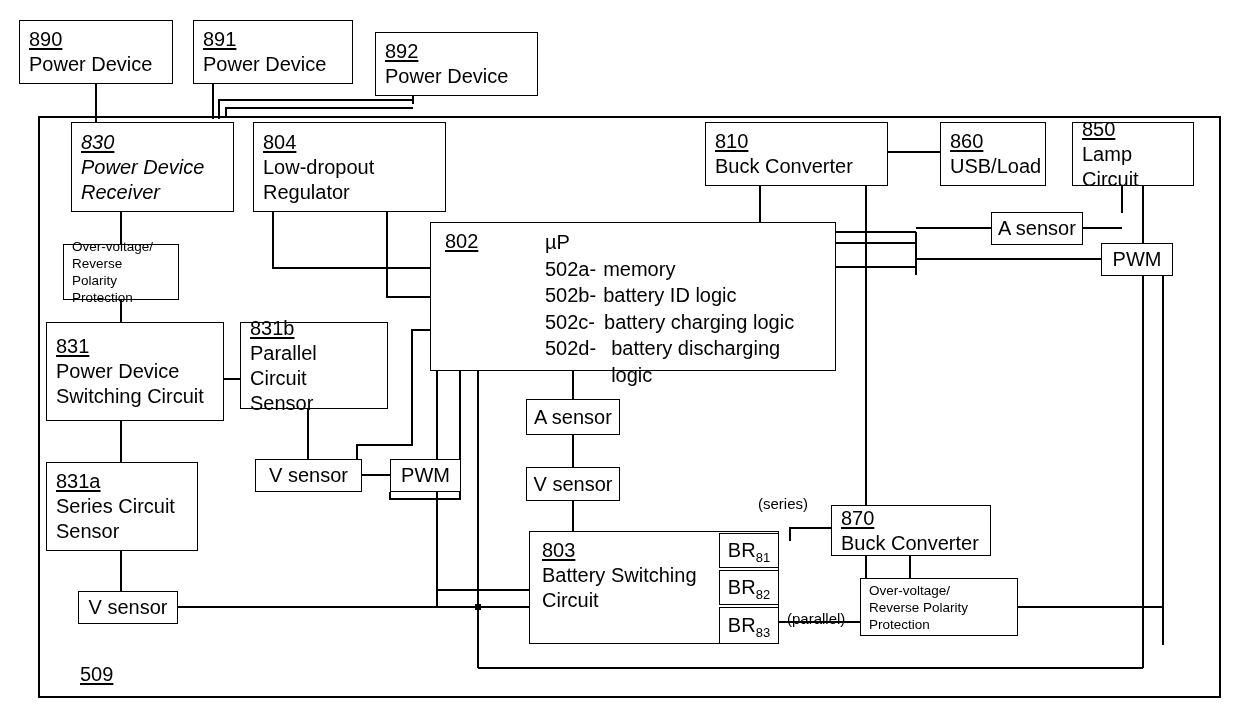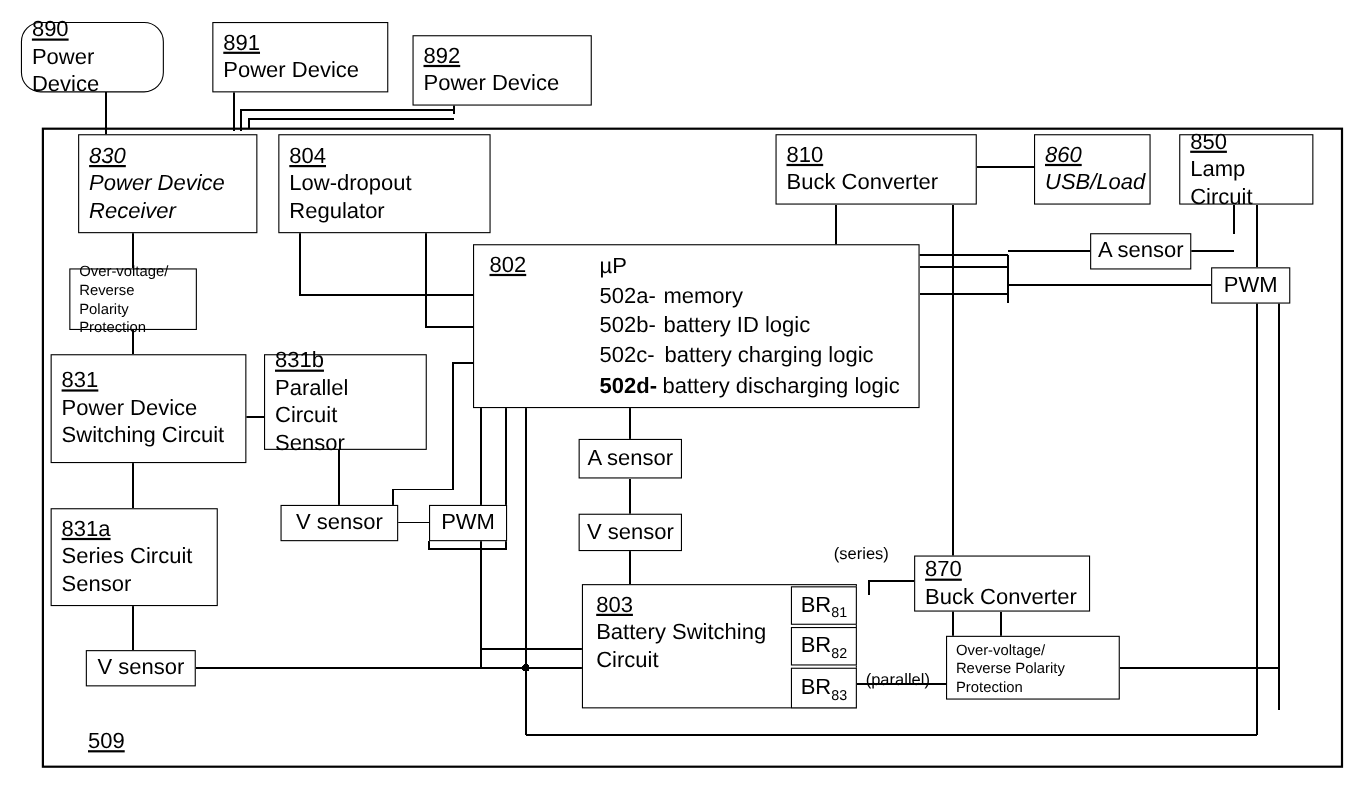--- a/index.html
+++ b/index.html
@@ -108,21 +108,21 @@
 
       <path d="M 478 668 L 1143 668"></path>
 
       <path d="M 866 556 L 866 578"></path>
     </g>
   </svg>
 
   <div class="frame" style="left:38px;top:116px;width:1183px;height:582px;"></div>
   <div class="upnum" style="left:80px;top:662px;">509</div>
 
-  <div class="box pad" style="left:19px;top:20px;width:130px;height:64px;border-radius:18px;">
+  <div class="box pad" style="left:19px;top:20px;width:154px;height:64px;">
     <div class="num">890</div>
     <div class="lbl">Power Device</div>
   </div>
 
   <div class="box pad" style="left:193px;top:20px;width:160px;height:64px;">
     <div class="num">891</div>
     <div class="lbl">Power Device</div>
   </div>
 
   <div class="box pad" style="left:375px;top:20px;width:163px;height:64px;margin-top:12px;">
@@ -193,31 +193,31 @@
       <span class="mu-body" style="margin-right:7px;">502b-</span>
       <span class="mu-body">battery ID logic</span>
     </div>
     <div class="mu-row">
       <span class="mu-col-a"></span>
       <span class="mu-body" style="margin-right:9px;">502c-</span>
       <span class="mu-body">battery charging logic</span>
     </div>
     <div class="mu-row">
       <span class="mu-col-a"></span>
-      <span class="mu-body" style="margin-right:5px;font-weight:bold;">502d-</span>
+      <span class="mu-body" style="margin-right:15px;">502d-</span>
       <span class="mu-body">battery discharging logic</span>
     </div>
   </div>
 
   <div class="box pad" style="left:705px;top:122px;width:183px;height:64px;">
     <div class="num">810</div>
     <div class="lbl">Buck Converter</div>
   </div>
 
-  <div class="box pad" style="left:940px;top:122px;width:106px;height:64px;font-style:italic;">
+  <div class="box pad" style="left:940px;top:122px;width:106px;height:64px;">
     <div class="num">860</div>
     <div class="lbl">USB/Load</div>
   </div>
 
   <div class="box pad" style="left:1072px;top:122px;width:122px;height:64px;">
     <div class="num">850</div>
     <div class="lbl">Lamp Circuit</div>
   </div>
 
   <div class="box center" style="left:991px;top:212px;width:92px;height:33px;">

